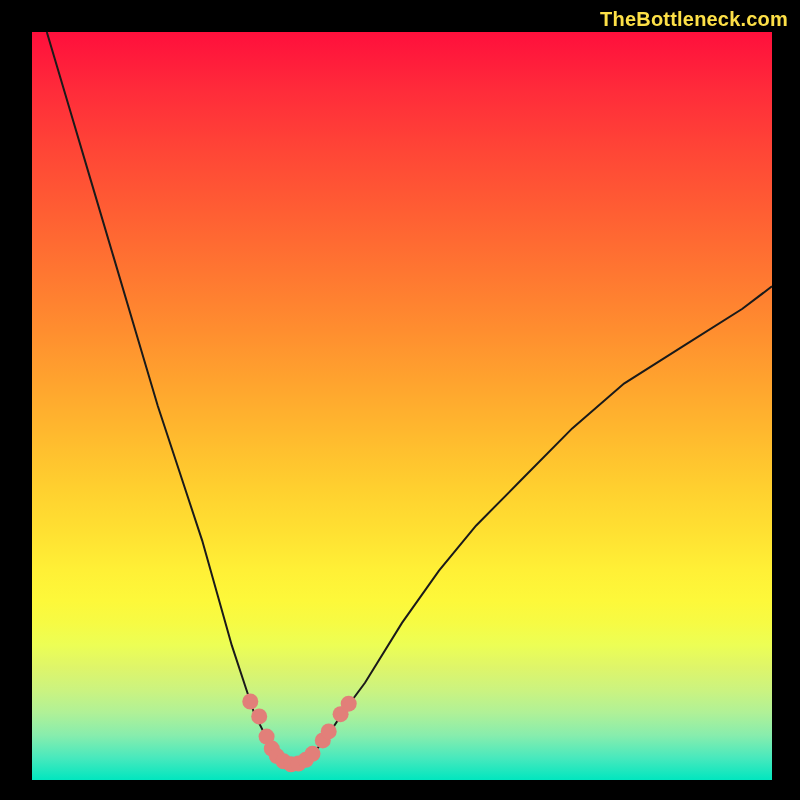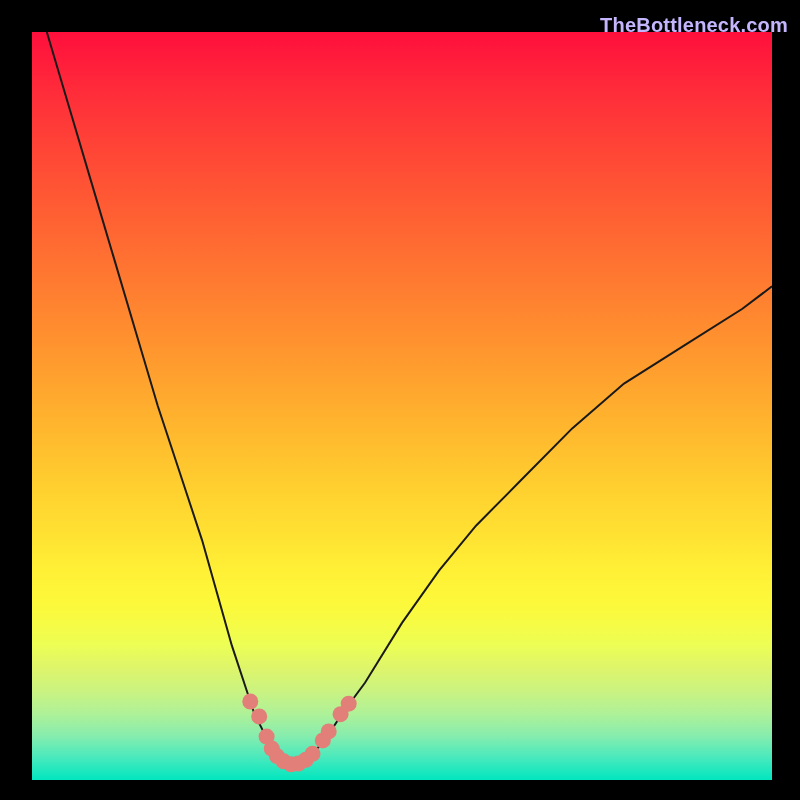--- a/index.html
+++ b/index.html
@@ -51,23 +51,23 @@
   svg.curve {
     position: absolute;
     left: 0;
     top: 0;
     width: 740px;
     height: 748px;
     overflow: visible;
   }
   .watermark {
     position: absolute;
-    top: 14px;
+    top: 8px;
     right: 12px;
-    color: #c4b5fd;
+    color: #fde047;
     font-size: 20px;
     font-weight: 600;
     letter-spacing: 0.2px;
     user-select: none;
   }
 </style>
 </head>
 <body>
 
 <div class="frame">

